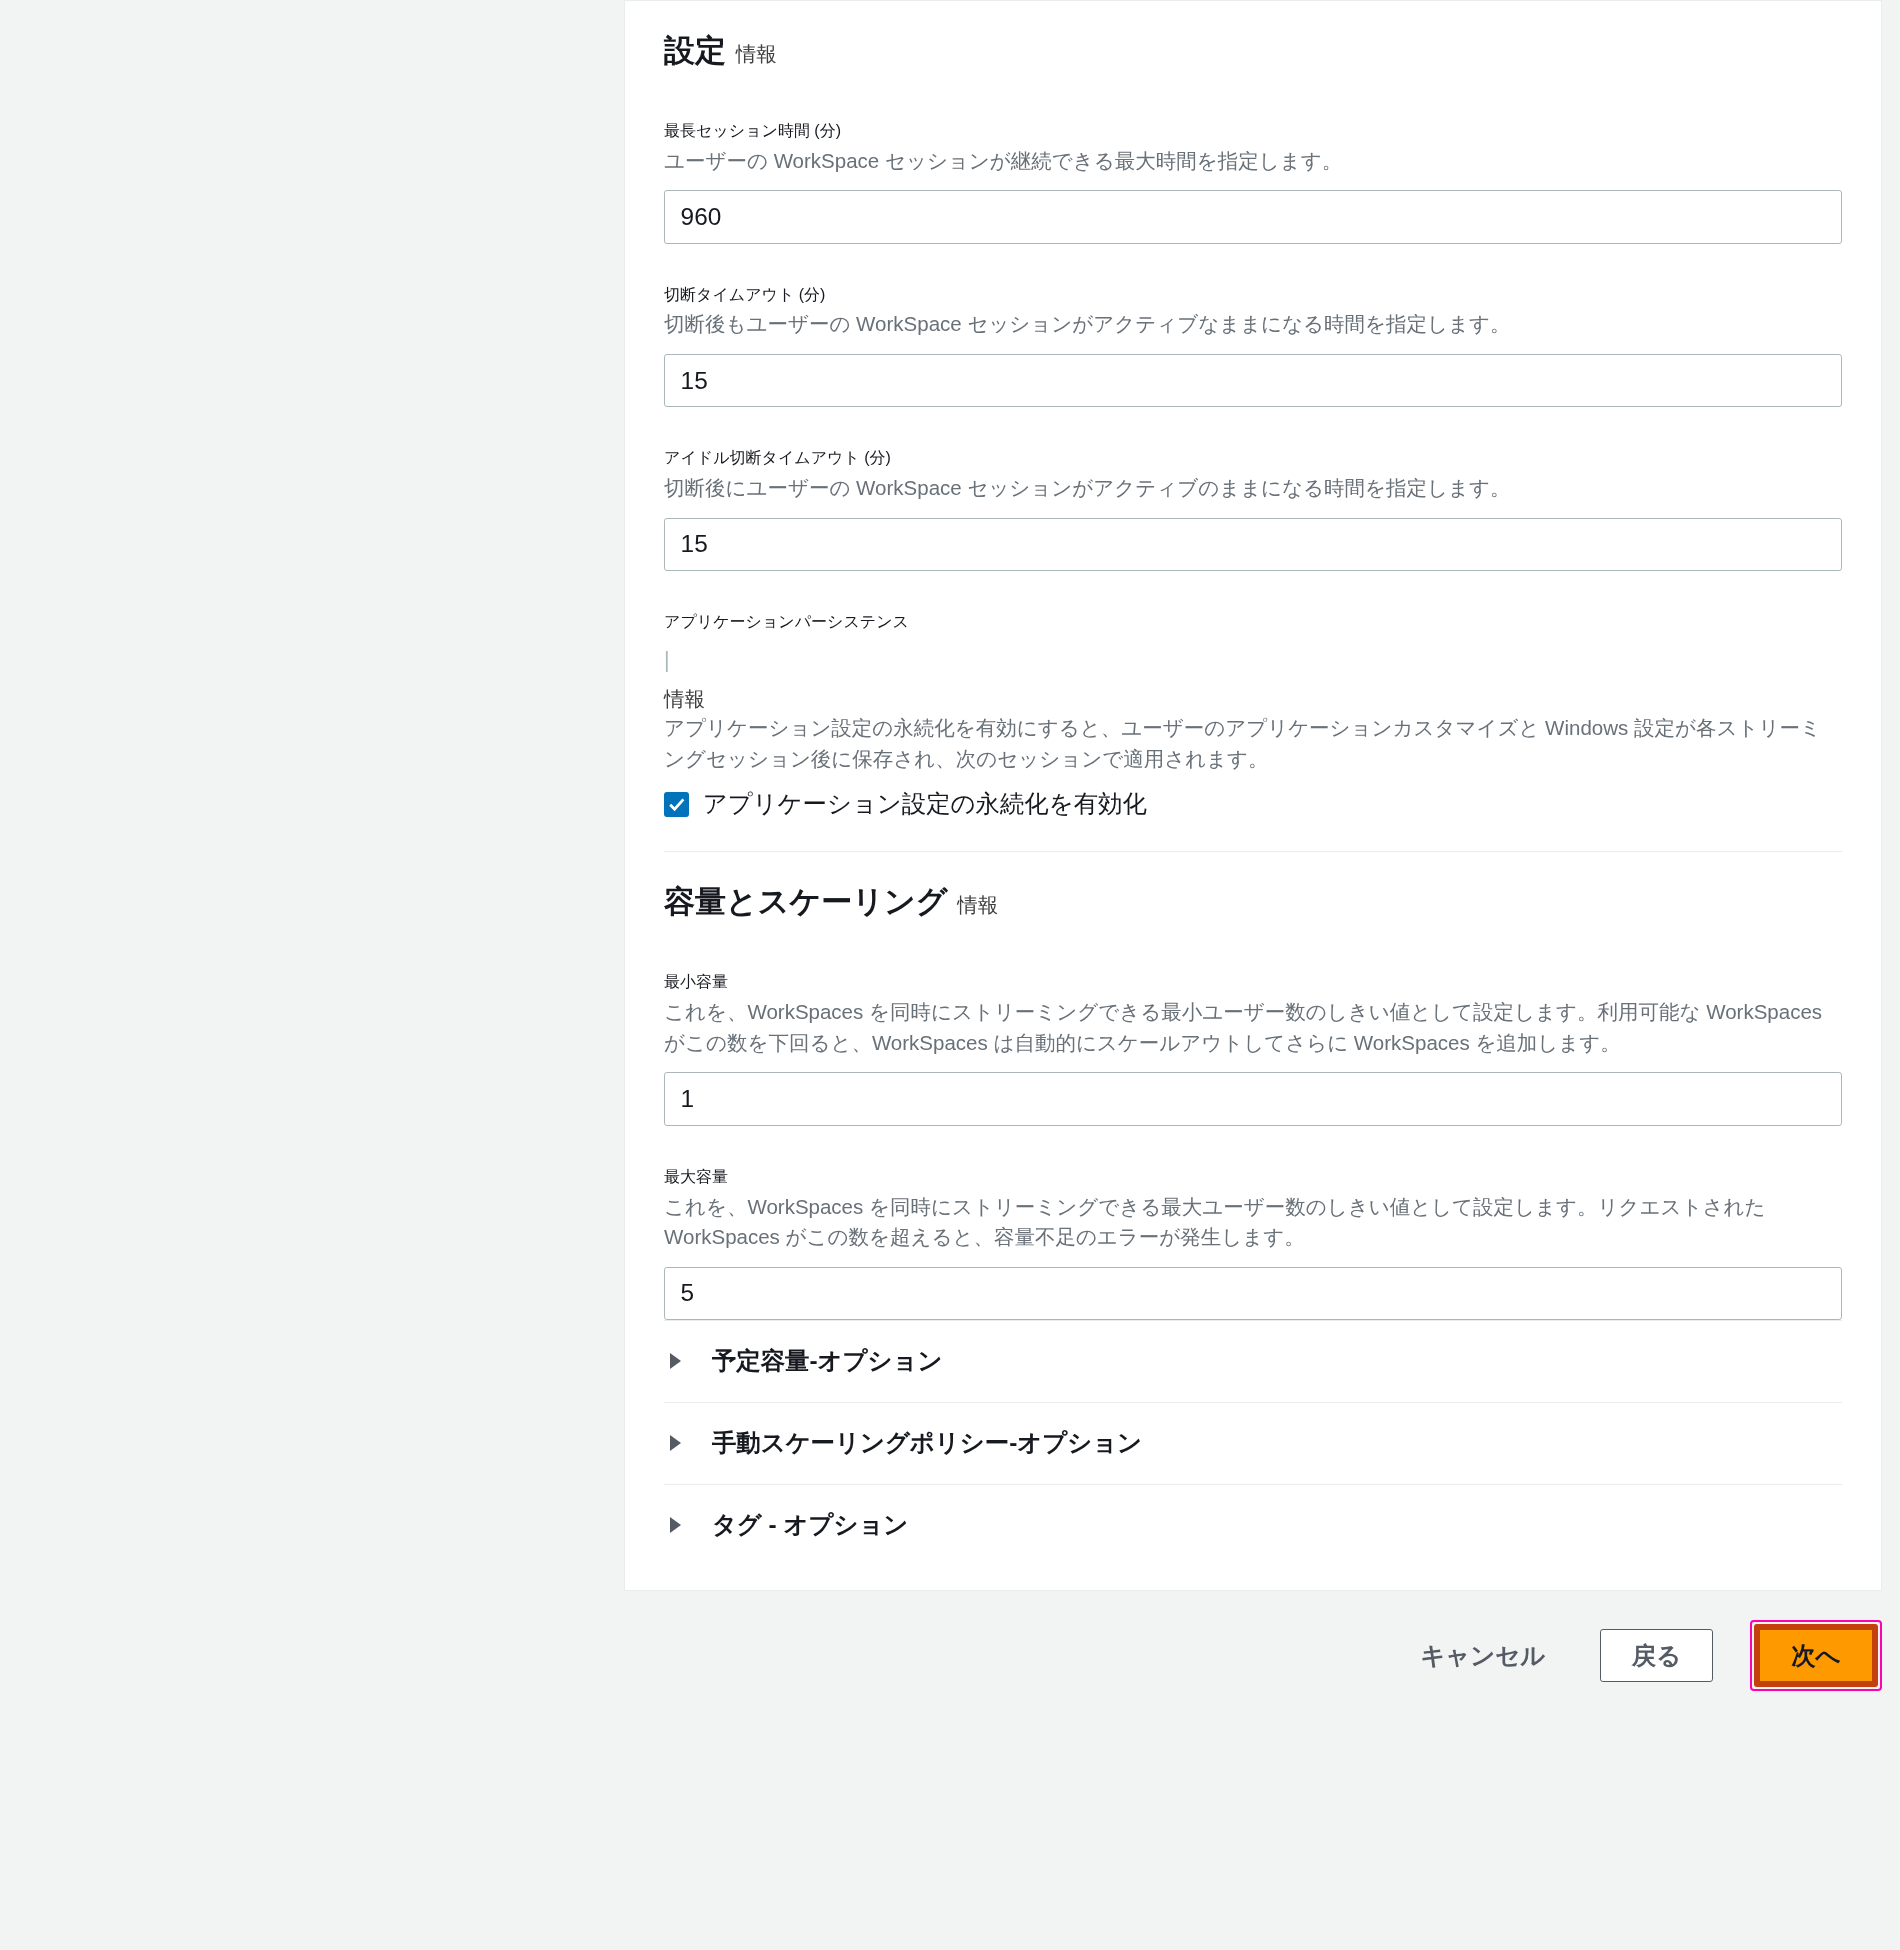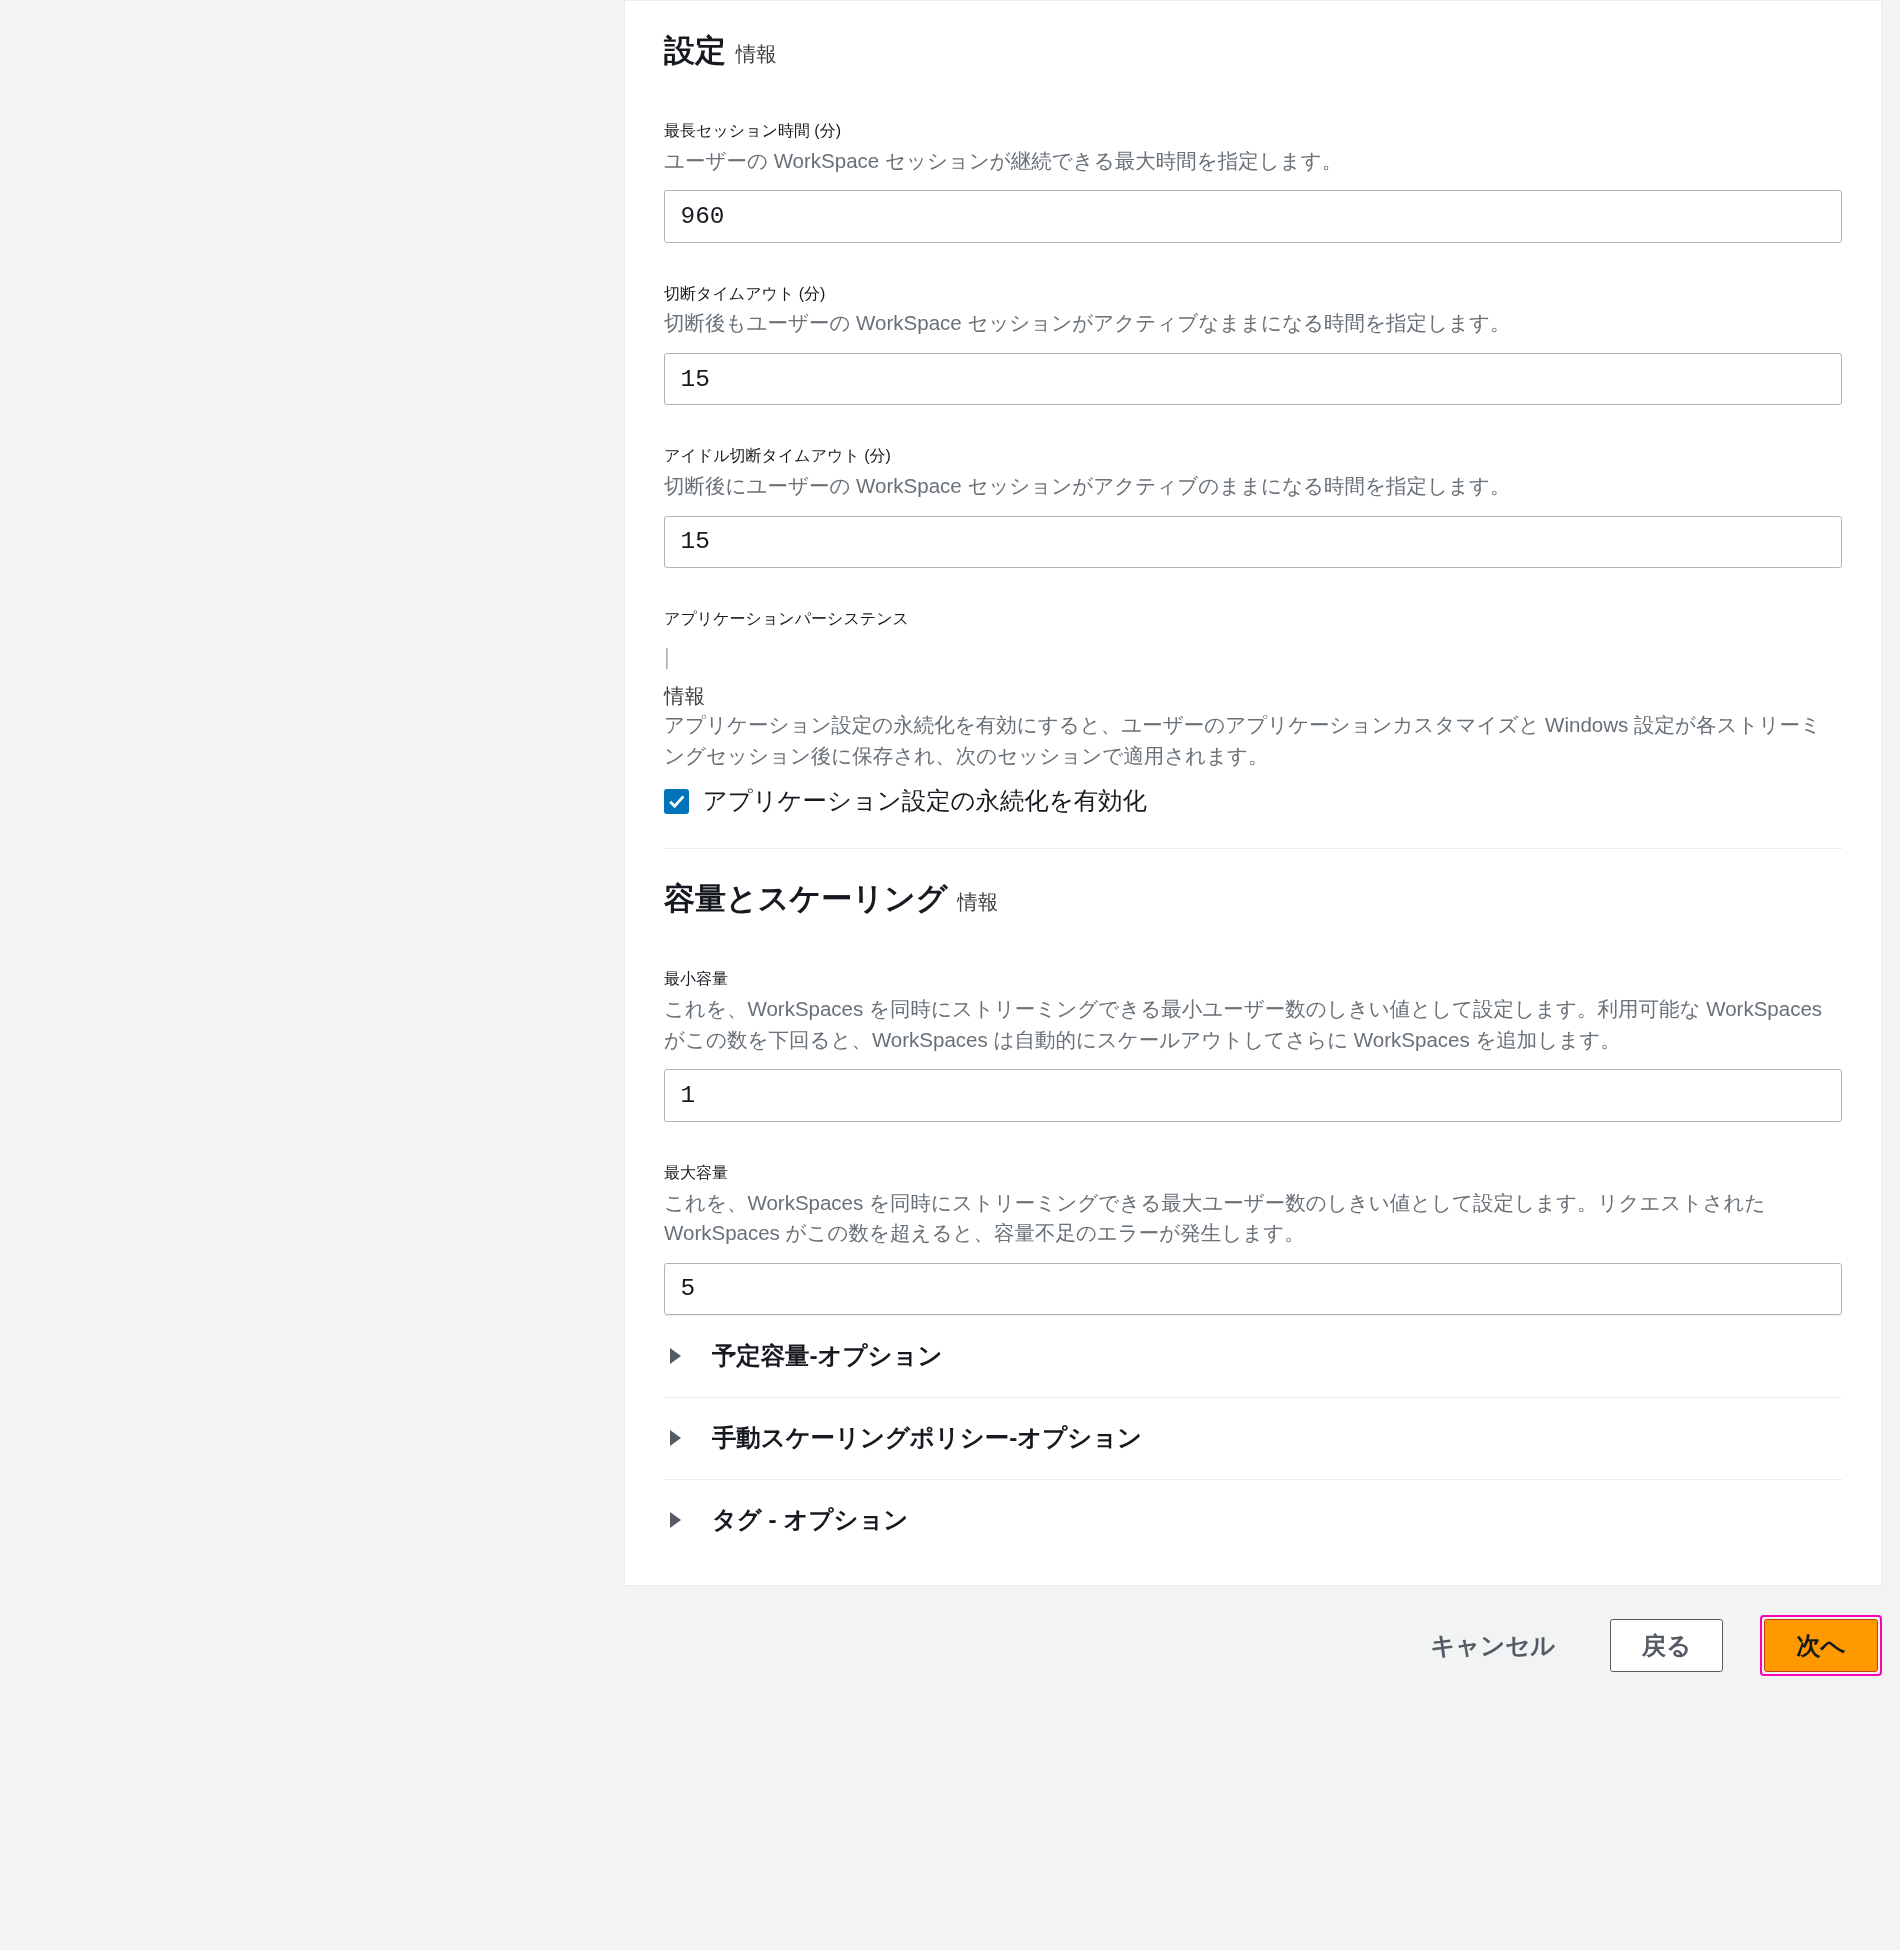--- a/index.html
+++ b/index.html
@@ -68,21 +68,21 @@
       line-height: 1.5;
       margin-bottom: 13.7px;
     }
     .text-input {
       width: 100%;
       padding: 11.7px 15.6px;
       font-size: 24.4px;
       border: 1px solid #aab7b8;
       border-radius: 2.9px;
       color: #16191f;
-      font-family: Liberation Mono, monospace;
+      font-family: Liberation Sans, sans-serif;
     }
     .checkbox-row {
       display: flex;
       align-items: center;
       gap: 13.7px;
       margin-top: 5.9px;
     }
     .checkbox {
       width: 25px;
       height: 25px;
@@ -159,21 +159,21 @@
       cursor: pointer;
       padding: 9.8px 31px;
     }
     .btn-primary-wrap {
       border: 2.9px solid #ff00b3;
       border-radius: 3.9px;
       padding: 2px;
     }
     .btn-primary {
       background: #ff9900;
-      border: 1px solid #c2410c;
+      border: 6px solid #c2410c;
       border-radius: 2.9px;
       font-size: 24.4px;
       font-weight: 700;
       color: #16191f;
       cursor: pointer;
       padding: 9.8px 31px;
     }
   </style>
 </head>
 <body>

